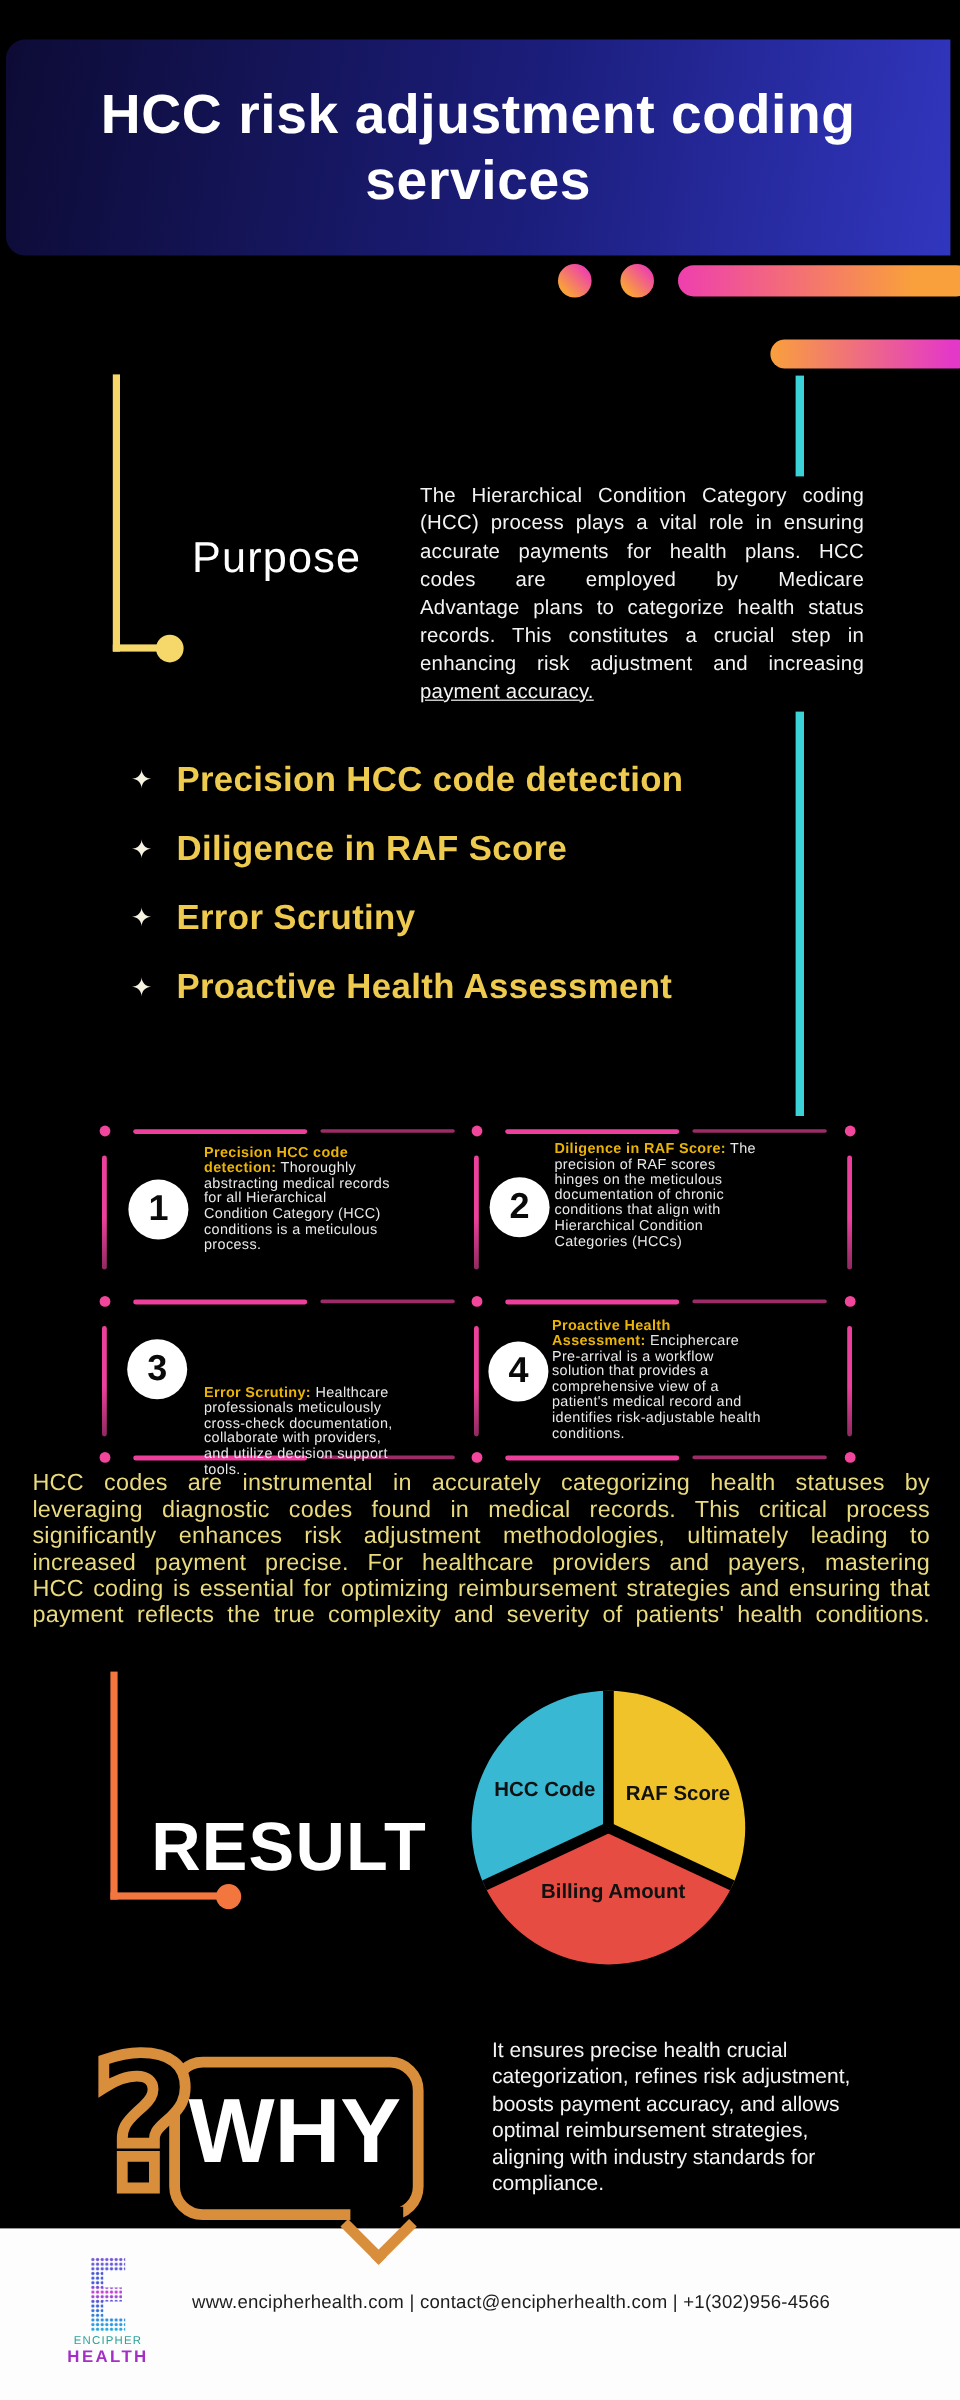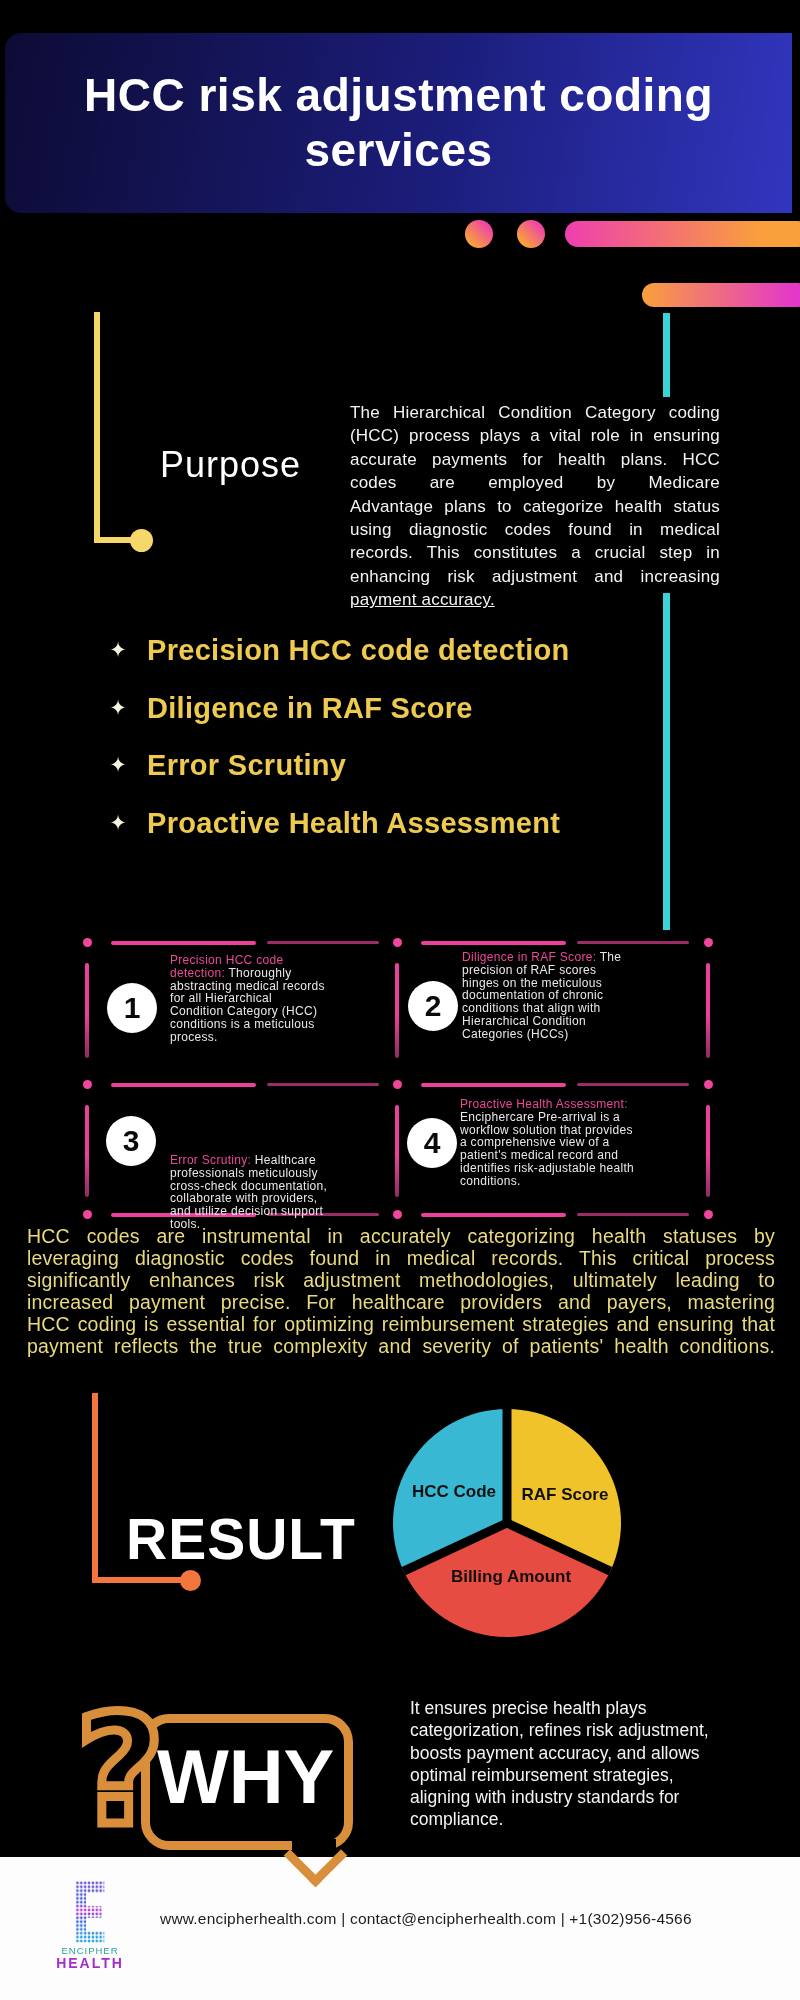--- a/index.html
+++ b/index.html
@@ -41,21 +41,21 @@
   .feature .ftxt{color:#eecb4e;font-size:29px;font-weight:700;letter-spacing:0.3px;}
 
   
   .c-dot{position:absolute;width:9px;height:9px;border-radius:50%;background:#f2459c;}
   .c-hb{position:absolute;height:4px;background:#ed3f9c;border-radius:2px;}
   .c-hd{position:absolute;height:3px;background:#9c2c68;border-radius:2px;}
   .c-v{position:absolute;width:4px;background:linear-gradient(180deg,#ed3f9c 55%,#8e2a60);border-radius:2px;}
   .num-circle{position:absolute;width:50px;height:50px;border-radius:50%;background:#fff;
               color:#0a0a0a;font-size:30px;font-weight:700;display:flex;align-items:center;justify-content:center;}
   .card-text{position:absolute;color:#e9e9e9;font-size:12px;line-height:12.8px;letter-spacing:0.3px;}
-  .card-text .lead{color:#ec4899;font-weight:400;}
+  .card-text .lead{color:#eab308;font-weight:700;}
 
   
   .summary{position:absolute;left:27px;top:1226px;width:748px;color:#e9da7d;
            font-size:19.5px;line-height:21.9px;letter-spacing:0.2px;}
 
   
   .o-vline{position:absolute;left:92px;top:1393px;width:6px;height:190px;background:#f4763f;}
   .o-hline{position:absolute;left:92px;top:1577px;width:90px;height:6px;background:#f4763f;}
   .o-dot{position:absolute;left:180px;top:1570px;width:21px;height:21px;border-radius:50%;background:#f4763f;}
   .result-label{position:absolute;left:126px;top:1506px;color:#fff;font-size:57px;font-weight:700;
@@ -103,21 +103,20 @@
   <div class="y-vline"></div>
   <div class="y-hline"></div>
   <div class="y-dot"></div>
   <div class="purpose-label">Purpose</div>
   <div class="purpose-body">
     <div class="jline">The Hierarchical Condition Category coding</div>
     <div class="jline">(HCC) process plays a vital role in ensuring</div>
     <div class="jline">accurate payments for health plans. HCC</div>
     <div class="jline">codes are employed by Medicare</div>
     <div class="jline">Advantage plans to categorize health status</div>
-    <div class="jline">using diagnostic codes found in medical</div>
     <div class="jline">records. This constitutes a crucial step in</div>
     <div class="jline">enhancing risk adjustment and increasing</div>
     <div class="jline last">payment accuracy.</div>
   </div>
   <div class="cyan-a"></div>
   <div class="cyan-b"></div>
 
   <div class="feature" style="top:635px;">
     <span class="star">✦</span>
     <span class="ftxt">Precision HCC code detection</span>
@@ -220,21 +219,21 @@
     <text class="pie-label" x="178" y="97" text-anchor="middle">RAF Score</text>
     <text class="pie-label" x="124" y="179" text-anchor="middle">Billing Amount</text>
   </svg>
 
   <div class="bubble"></div>
   <div class="tail-patch"></div>
   <div class="bubble-tail"></div>
   <div class="qmark">?</div>
   <div class="why-label">WHY</div>
   <div class="why-body">
-    <div>It ensures precise health plays</div>
+    <div>It ensures precise health crucial</div>
     <div>categorization, refines risk adjustment,</div>
     <div>boosts payment accuracy, and allows</div>
     <div>optimal reimbursement strategies,</div>
     <div>aligning with industry standards for</div>
     <div>compliance.</div>
   </div>
 
   <div class="footer"></div>
   <svg class="abs" style="left:75px;top:1881px;" width="30" height="62" viewBox="0 0 30 64">
     <defs>

